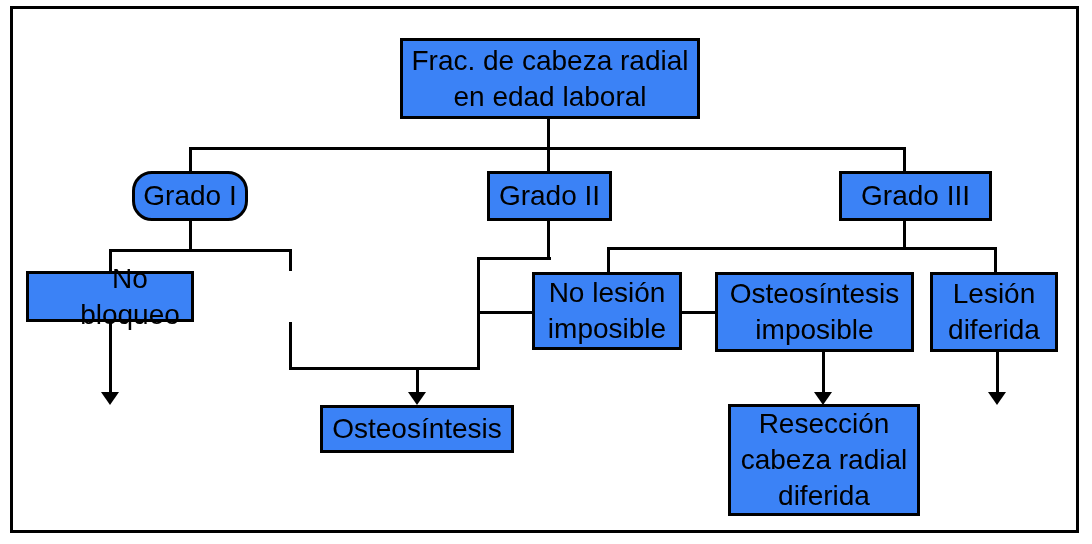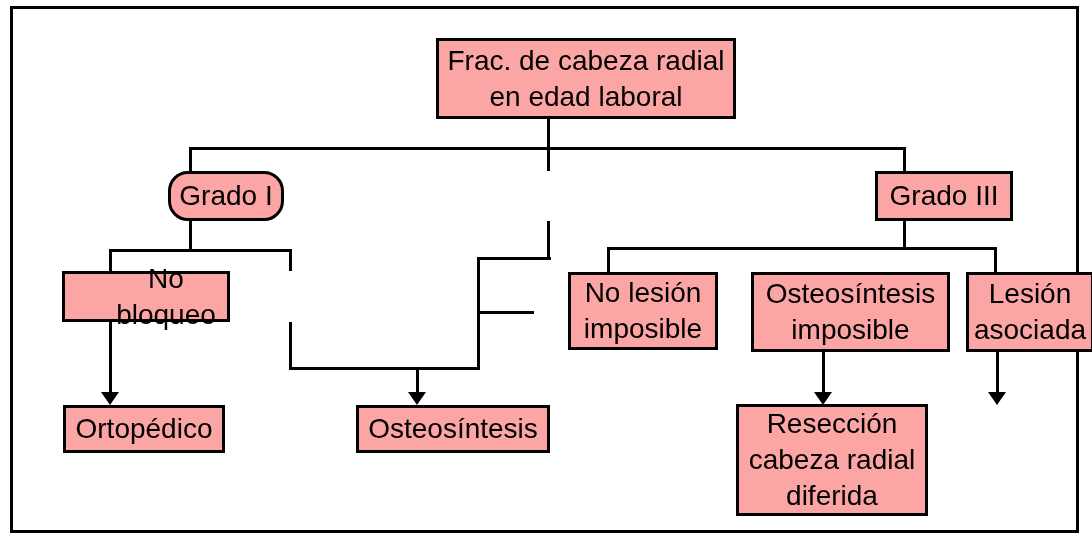--- a/index.html
+++ b/index.html
@@ -16,31 +16,30 @@
     position: absolute;
     left: 10px; top: 6px;
     width: 1069px; height: 527px;
     border: 3px solid #000;
     box-sizing: border-box;
   }
   .node {
     position: absolute;
     box-sizing: border-box;
     border: 3px solid #000;
-    background: #fca5a5;
+    background: #3b82f6;
     display: flex;
     align-items: center;
     justify-content: center;
     text-align: center;
     font-size: 28px;
     line-height: 1.28;
     white-space: pre-line;
     z-index: 2;
     letter-spacing: 0px;
-    margin-left: 36px;
   }
   .v, .h { position: absolute; background: #000; z-index: 1; }
   .v { width: 3px; }
   .h { height: 3px; }
   .arrowhead {
     position: absolute;
     width: 0; height: 0;
     border-left: 9px solid transparent;
     border-right: 9px solid transparent;
     border-top: 13px solid #000;
@@ -88,37 +87,37 @@
   <div class="arrowhead" style="left:814px; top:392px;"></div>
 
   <div class="v" style="left:996px; top:352px; height:42px;"></div>
   <div class="arrowhead" style="left:988px; top:392px;"></div>
 
   <div class="node" style="left:400px; top:38px; width:300px; height:81px;">Frac. de cabeza radial
 en edad laboral</div>
 
   <div class="node" style="left:132px; top:171px; width:116px; height:50px;border-radius:20px;">Grado I</div>
 
+  <div class="node" style="left:487px; top:171px; width:125px; height:50px;">Grado II</div>
 
-  <div class="node" style="left:839px; top:171px; width:138px; height:50px;">Grado III</div>
+  <div class="node" style="left:839px; top:171px; width:153px; height:50px;">Grado III</div>
 
   <div class="node" style="left:26px; top:271px; width:168px; height:51px;padding-left:40px;">No bloqueo</div>
 
 
   <div class="node" style="left:532px; top:272px; width:150px; height:78px;">No lesión
 imposible</div>
 
   <div class="node" style="left:715px; top:272px; width:199px; height:80px;">Osteosíntesis
 imposible</div>
 
   <div class="node" style="left:930px; top:272px; width:128px; height:80px;">Lesión
-asociada</div>
+diferida</div>
 
-  <div class="node" style="left:27px; top:405px; width:162px; height:48px;">Ortopédico</div>
 
   <div class="node" style="left:320px; top:405px; width:194px; height:48px;">Osteosíntesis</div>
 
-  <div class="node" style="left:700px; top:404px; width:192px; height:112px;">Resección
+  <div class="node" style="left:728px; top:404px; width:192px; height:112px;">Resección
 cabeza radial
 diferida</div>
 
 
 </div>
 
 </body></html>

